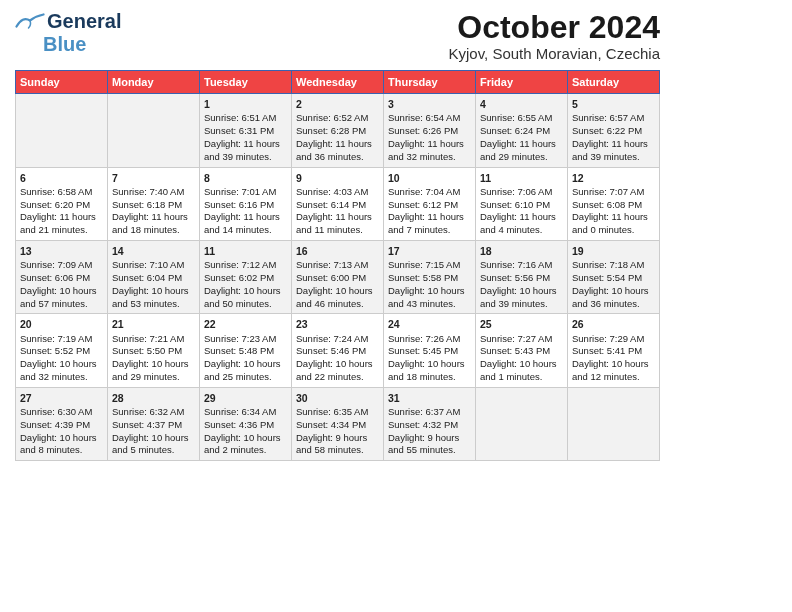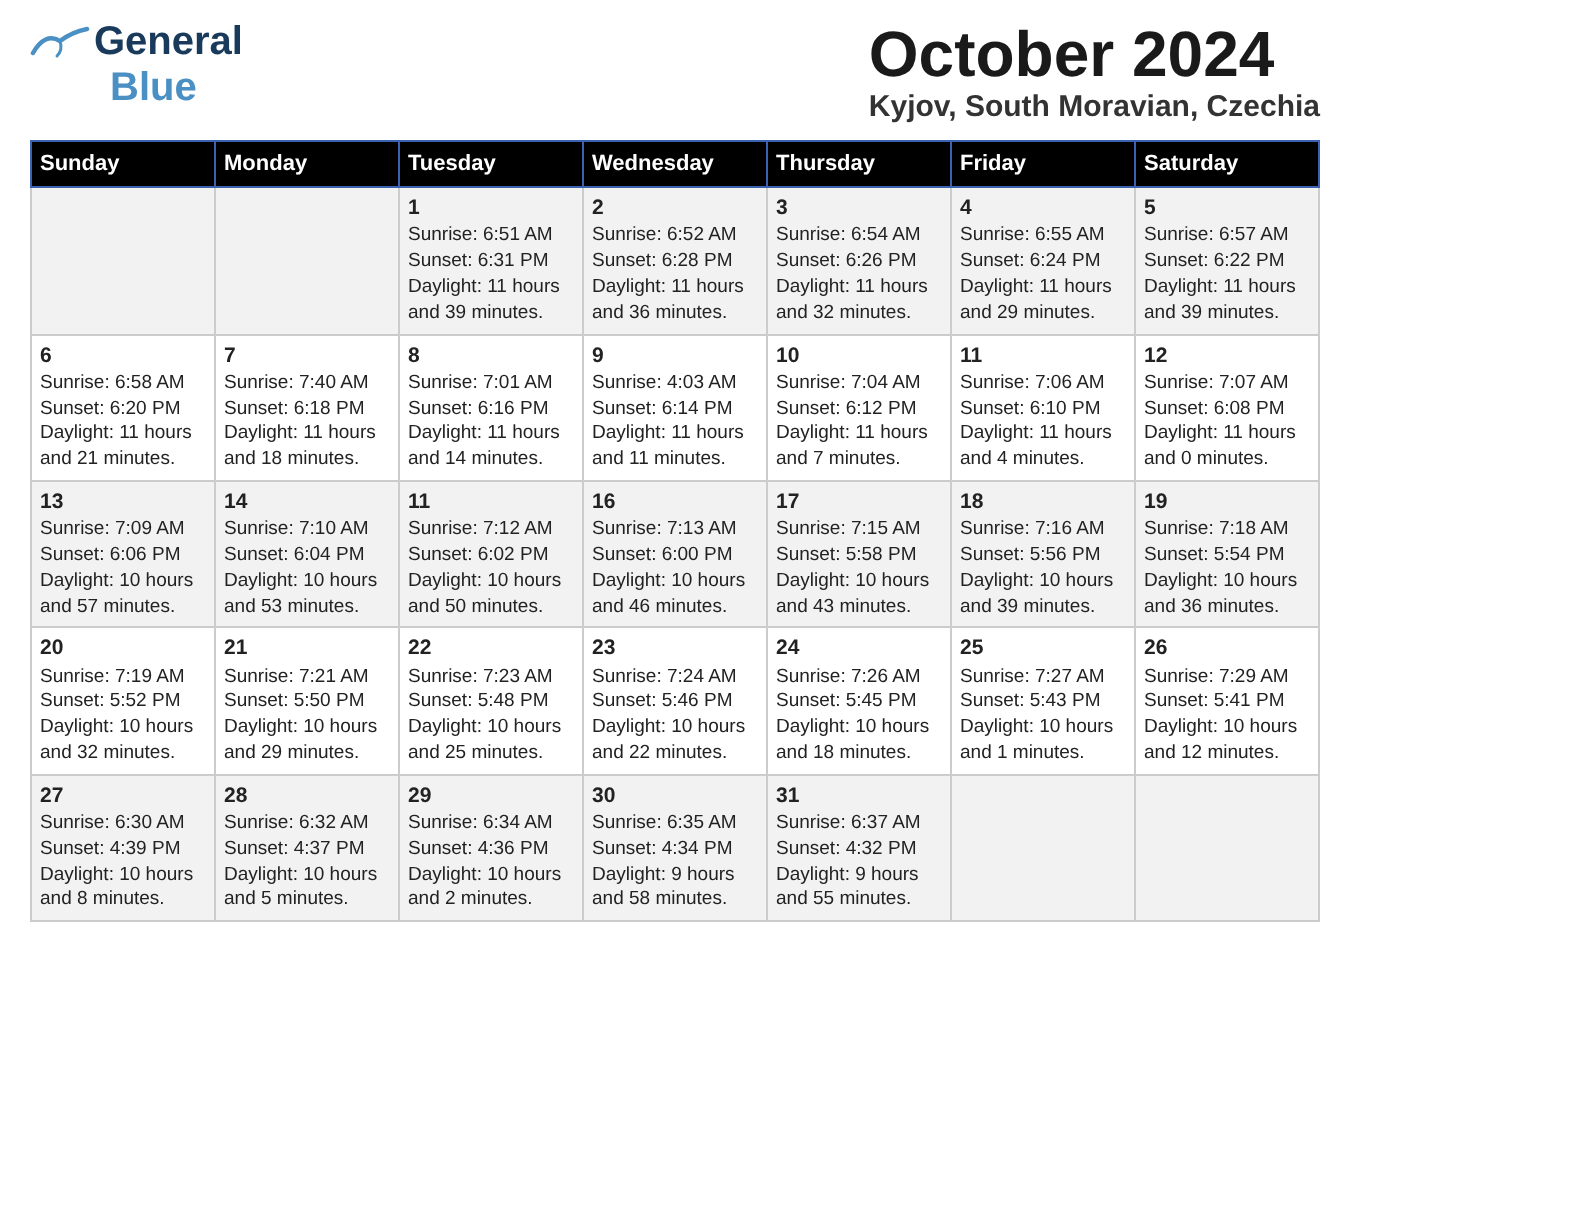--- a/index.html
+++ b/index.html
@@ -28,40 +28,41 @@
     .logo-bird {
       width: 30px;
       height: 18px;
     }
     .logo-row {
       display: flex;
       align-items: center;
       gap: 2px;
     }
     .title-block {
+      text-align: right;
       margin-left: 32px;
     }
     .title-block h1 {
       font-size: 32px;
       font-weight: bold;
       color: #1a1a1a;
       line-height: 1.1;
     }
     .title-block h2 {
       font-size: 15px;
-      font-weight: bold;
+      font-weight: normal;
       color: #333;
     }
     table {
       width: 100%;
       border-collapse: collapse;
       font-size: 10px;
     }
     thead tr th {
-      background-color: #000000;
+      background-color: #ef4444;
       color: white;
       padding: 5px 4px;
       text-align: left;
       font-size: 11px;
       font-weight: bold;
       border: 1px solid #3a62b0;
     }
     tbody tr td {
       border: 1px solid #ccc;
       vertical-align: top;
@@ -90,21 +91,21 @@
 <div class="page">
   <div class="header">
     <div class="logo">
       <div class="logo-row">
         <svg class="logo-bird" viewBox="0 0 40 24" fill="none" xmlns="http://www.w3.org/2000/svg">
           <path d="M2 18 Q10 4 20 10 Q28 4 38 2" stroke="#4a90c4" stroke-width="3" fill="none" stroke-linecap="round"></path>
           <path d="M20 10 Q22 16 18 20" stroke="#4a90c4" stroke-width="2" fill="none" stroke-linecap="round"></path>
         </svg>
         <span style="font-size:20px;font-weight:bold;color:#1a3a5c;">General</span>
       </div>
-      <span style="font-size:20px;font-weight:bold;color:#4a90c4;margin-left:40px;">Blue</span>
+      <span style="font-size:20px;font-weight:bold;color:#4a90c4;margin-left:28px;">Blue</span>
     </div>
     <div class="title-block">
       <h1>October 2024</h1>
       <h2>Kyjov, South Moravian, Czechia</h2>
     </div>
   </div>
 
   <table>
     <thead>
       <tr>

